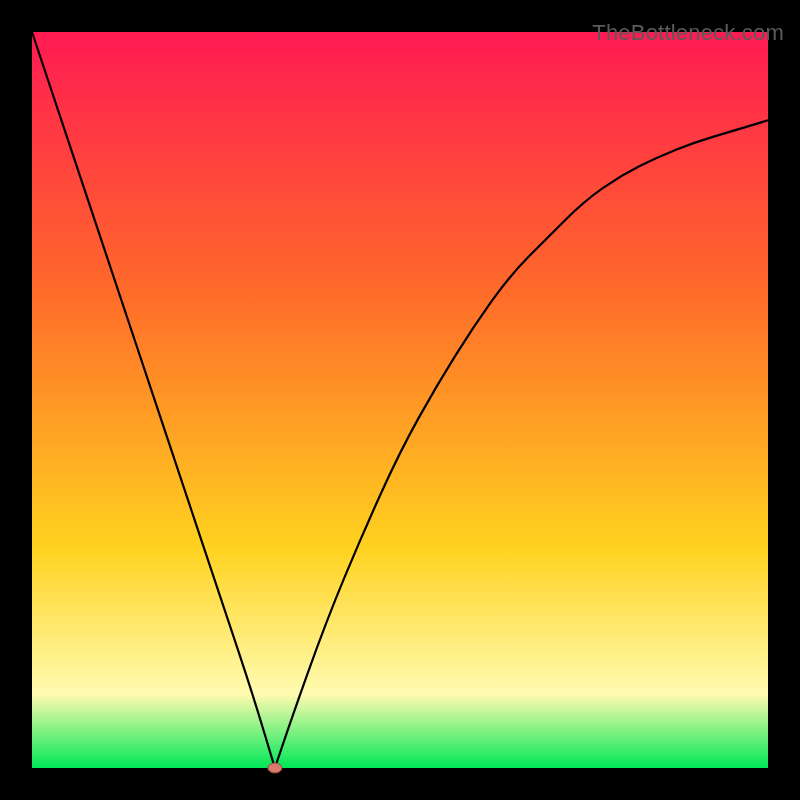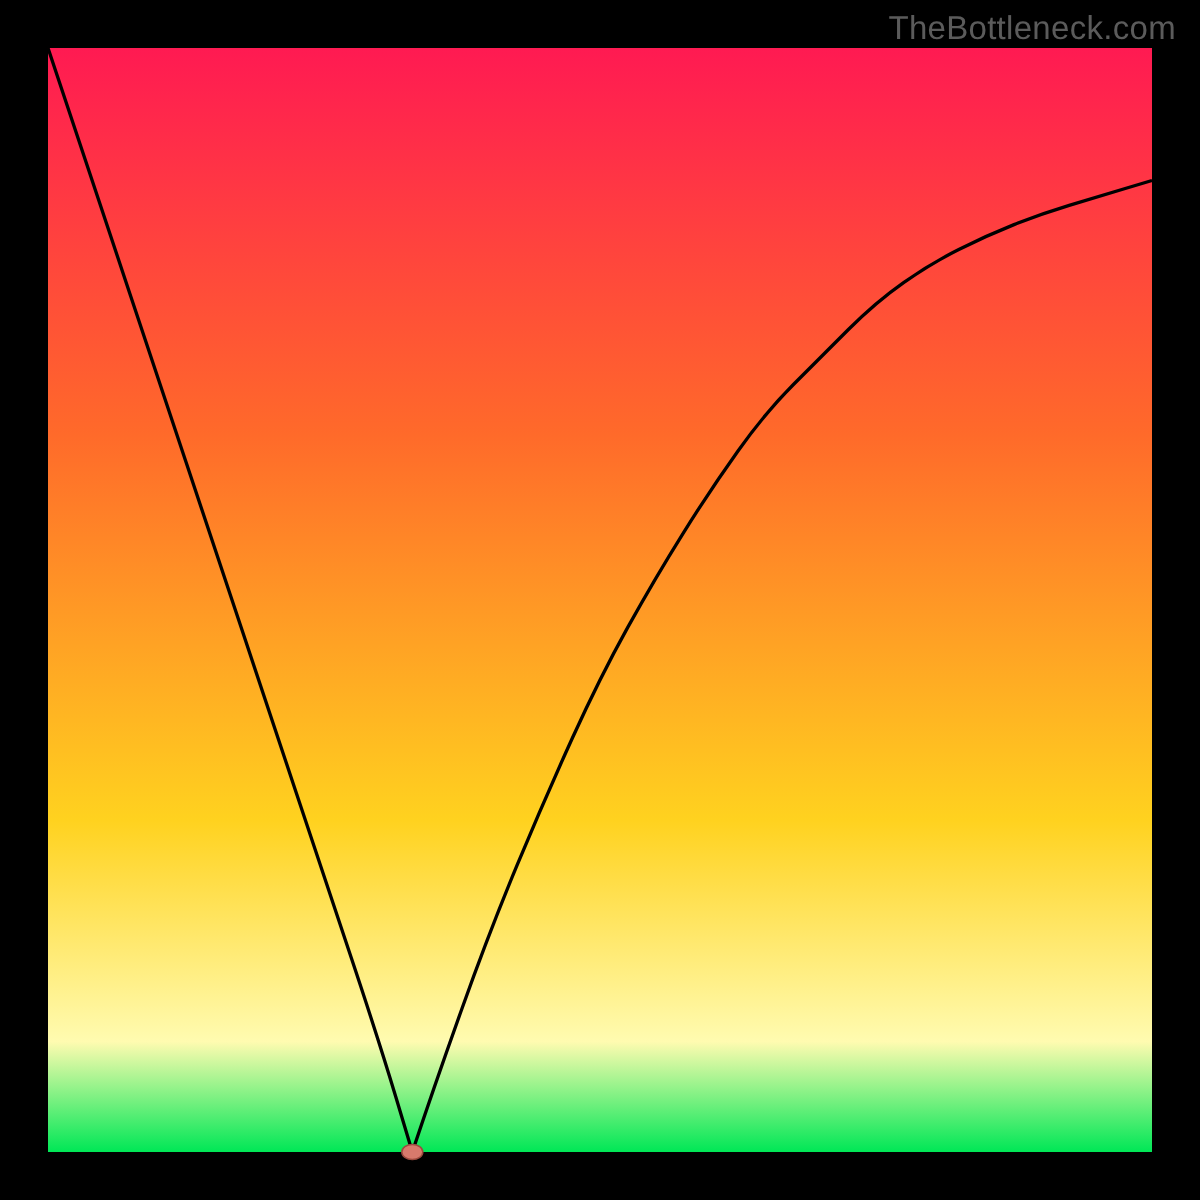--- a/index.html
+++ b/index.html
@@ -11,21 +11,21 @@
     overflow: hidden;
   }
   .frame {
     position: relative;
     width: 800px;
     height: 800px;
     background: #000;
   }
   .attribution {
     position: absolute;
-    top: 6px;
+    top: 20px;
     right: 16px;
     color: #5b5b5b;
     font-family: Arial, Helvetica, sans-serif;
     font-size: 22px;
     letter-spacing: 0.2px;
   }
   svg {
     position: absolute;
     left: 0;
     top: 0;

